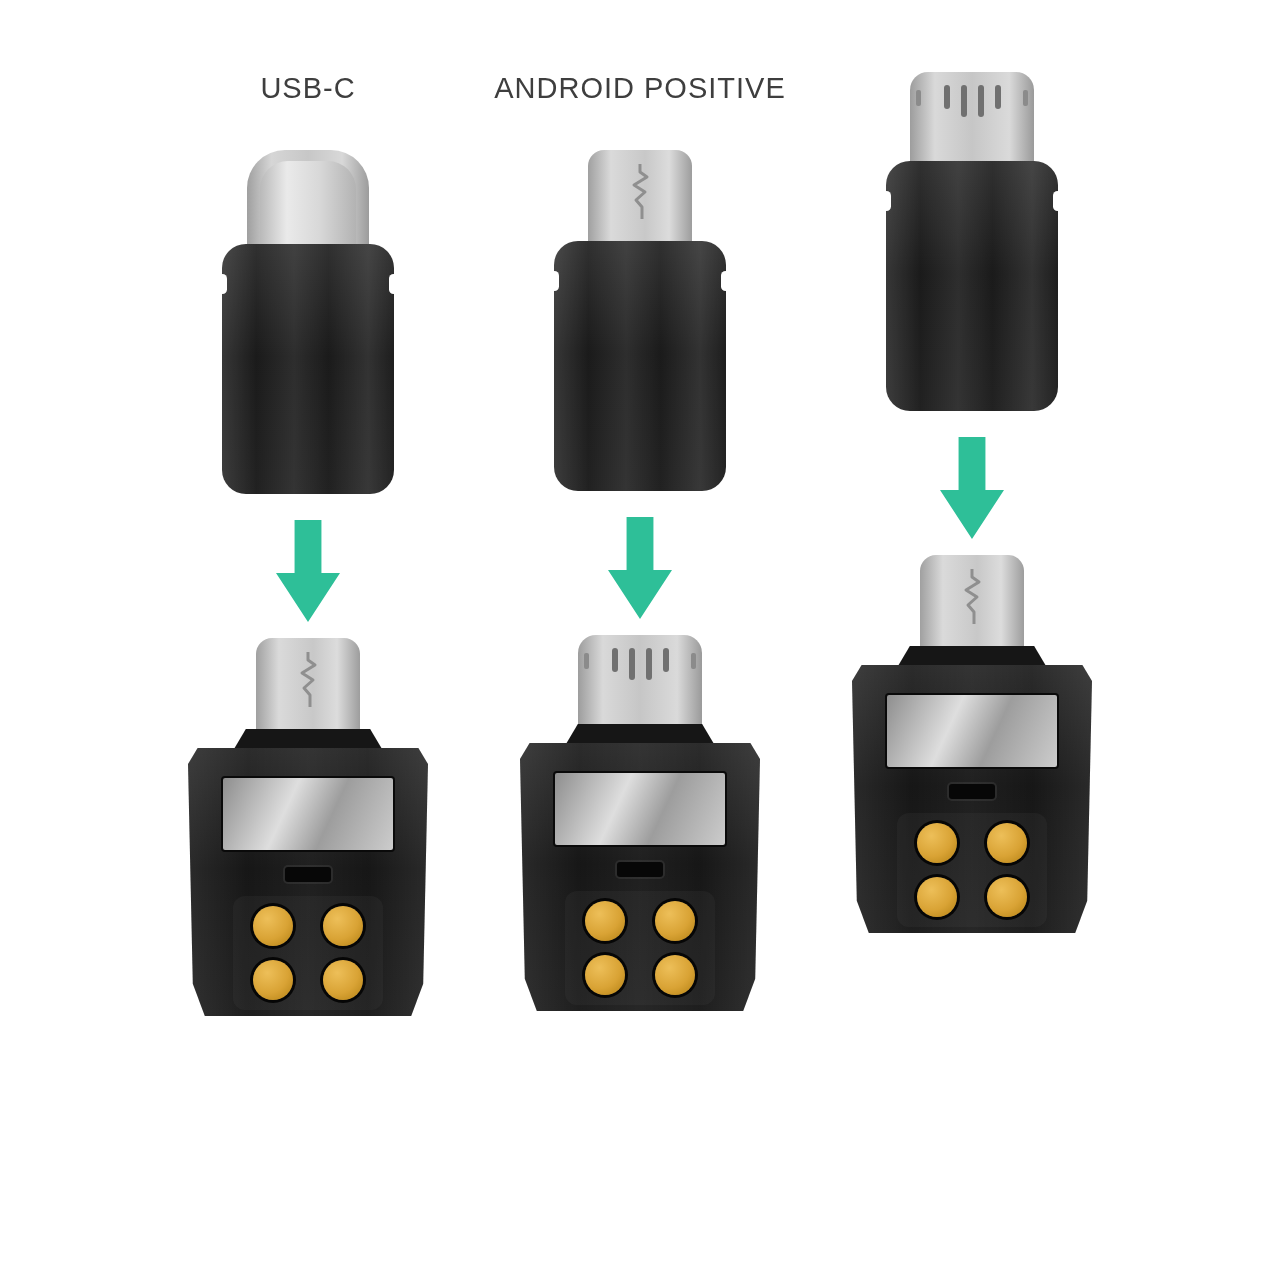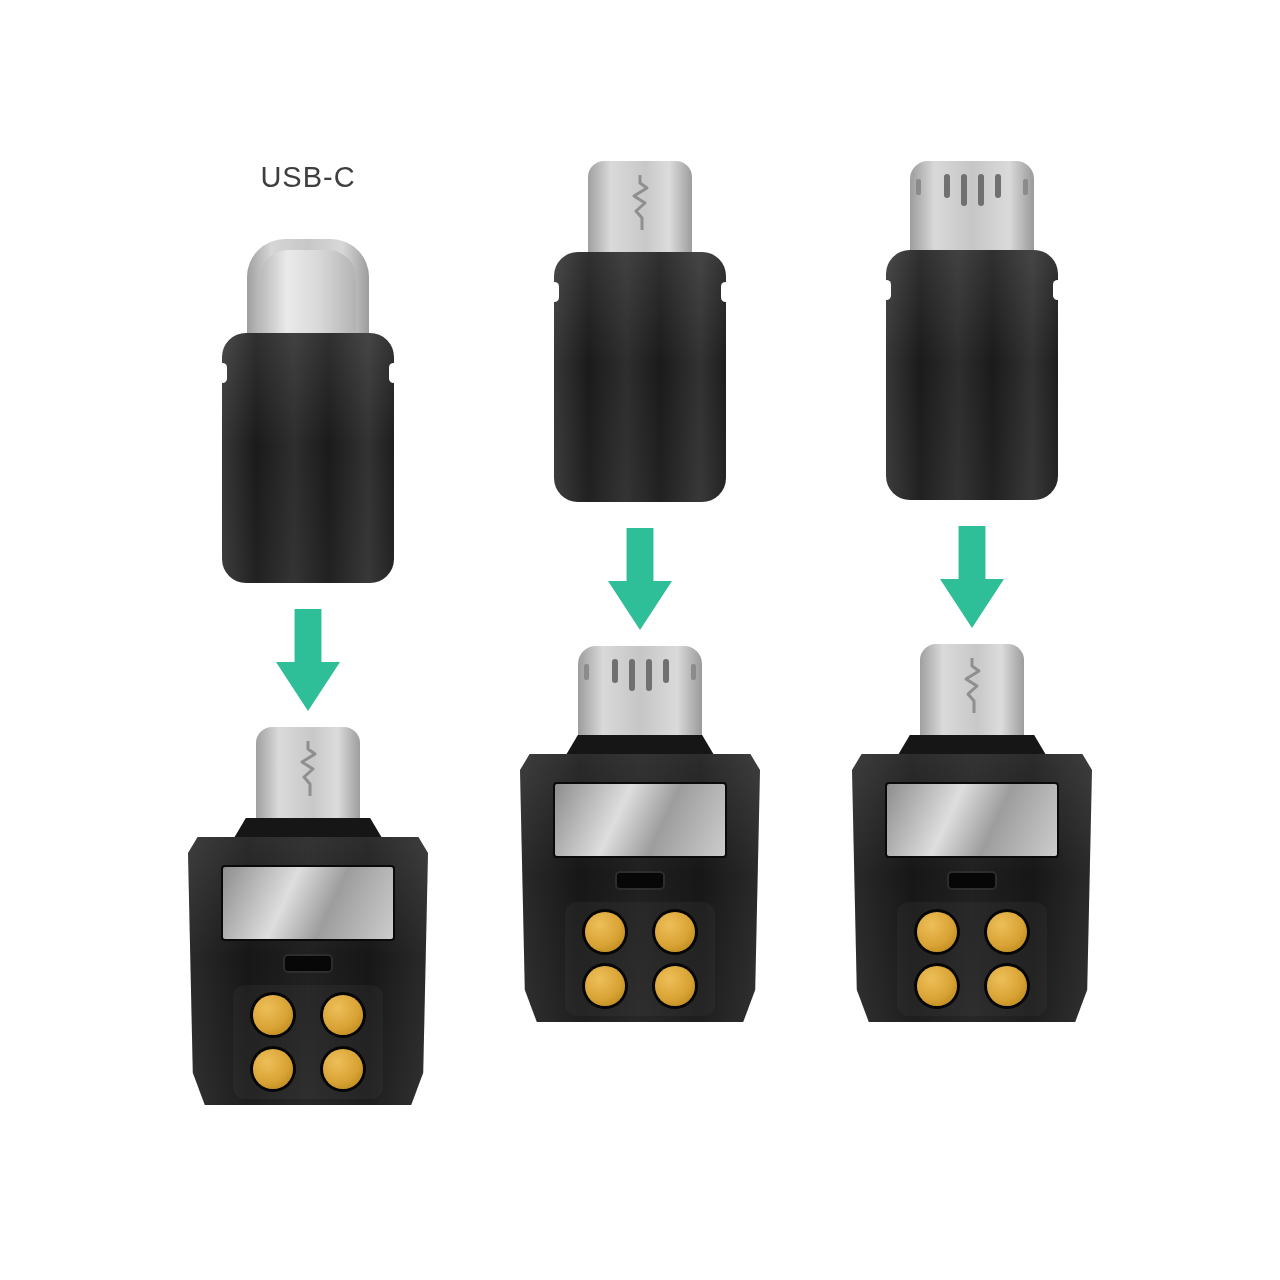--- a/index.html
+++ b/index.html
@@ -2,21 +2,21 @@
 <html><head>
 <meta charset="utf-8">
 <style>
   html,body { margin:0; padding:0; }
   body {
     width:1280px; height:1280px;
     background:#ffffff;
     overflow:hidden;
     font-family:"Liberation Sans", sans-serif;
   }
-  .scene { display:flex; justify-content:center; align-items:flex-start; padding-top:120px;margin-top:41px; }
+  .scene { display:flex; justify-content:center; align-items:flex-start; padding-top:72px; }
   .column { width:332px; display:flex; flex-direction:column; align-items:center; }
 
   .col-label {
     font-size:29px; font-weight:500; letter-spacing:1px;
     color:#3e3e3e; margin-bottom:44px; white-space:nowrap; height:34px;
   }
 
   .adapter-top, .module { display:flex; flex-direction:column; align-items:center; }
 
   
@@ -130,20 +130,21 @@
           <div class="pin"></div>
           <div class="pin"></div>
           <div class="pin"></div>
           <div class="pin"></div>
         </div>
       </div>
     </div>
   </div>
 
   <div class="column">
+    <div class="col-label">ANDROID POSITIVE</div>
 
     <div class="adapter-top">
       <div class="connector c-seam">
         <svg class="seam-svg" width="30" height="58" viewBox="0 0 30 58">
           <path d="M15 2 v8 l7 5 l-13 8 l11 7 l-9 8 l6 7 v12" fill="none" stroke="#8f8f8f" stroke-width="3" stroke-linejoin="round"></path>
         </svg>
       </div>
       <div class="body-top">
         <div class="notch left"></div>
         <div class="notch right"></div>

